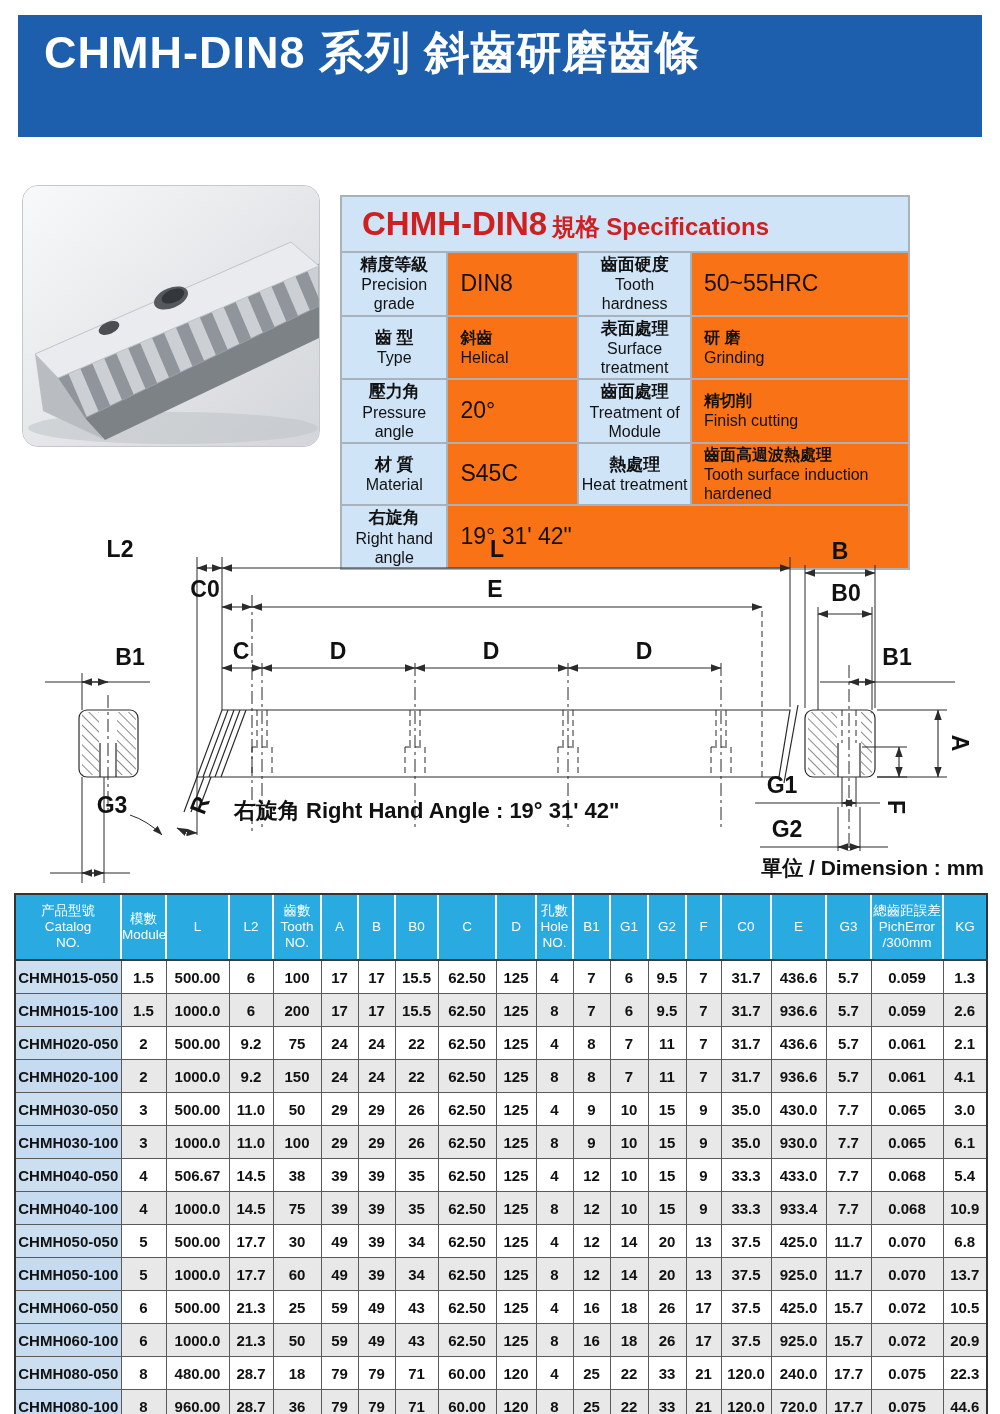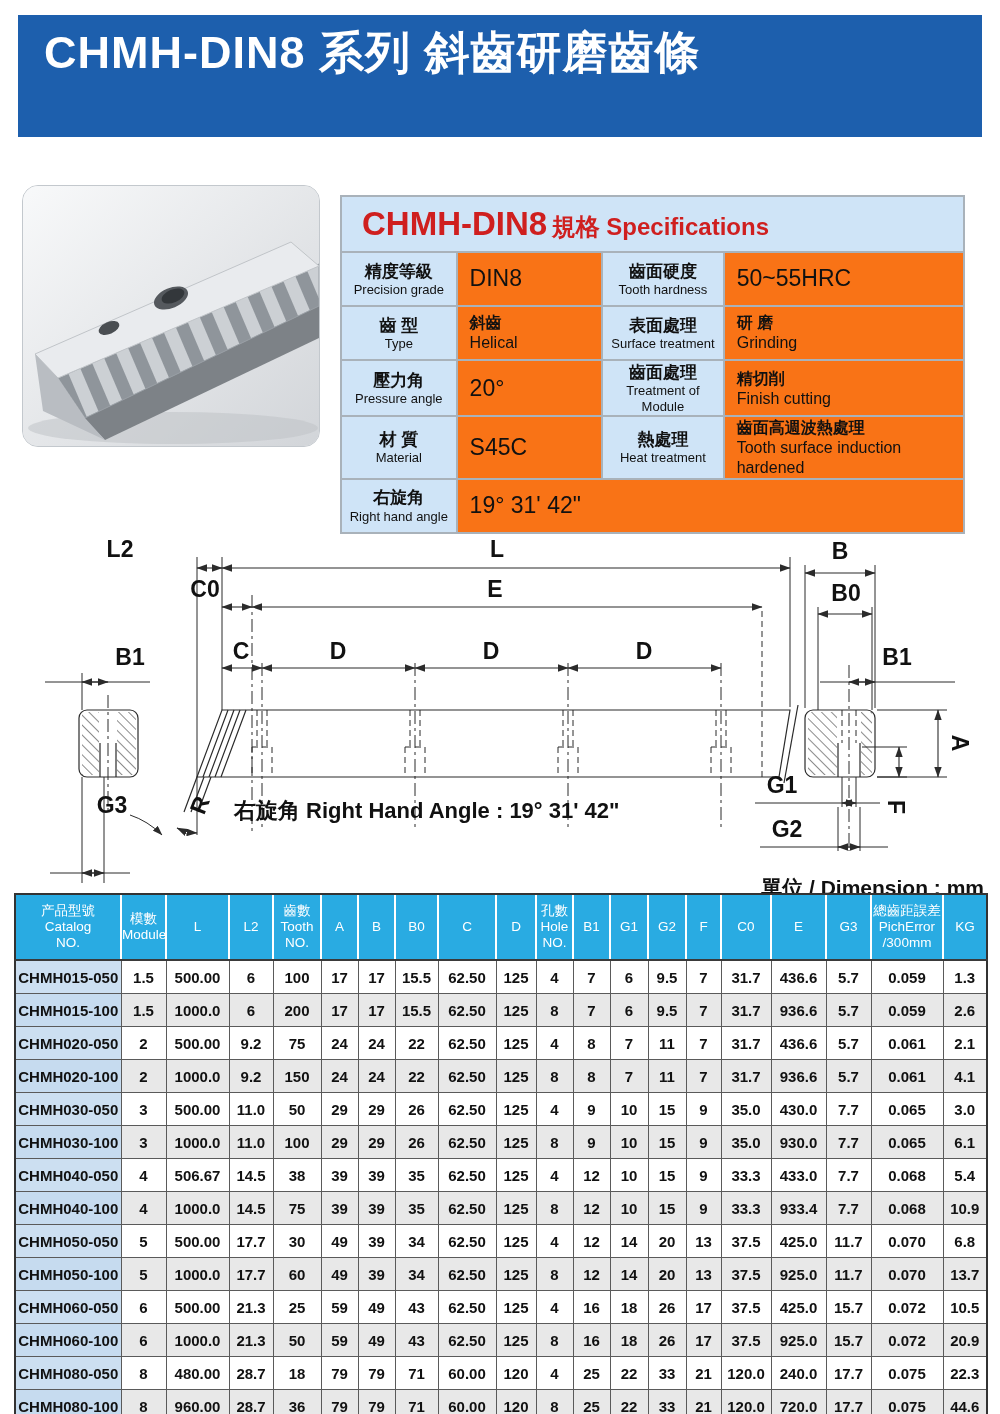--- a/index.html
+++ b/index.html
@@ -11,45 +11,45 @@
   .banner{position:absolute;left:18px;top:15px;width:964px;height:122px;
     background:#1d5fad;box-sizing:border-box;padding:10px 12px 0 26px;}
   .banner .zh{color:#fff;font-weight:700;font-size:45px;line-height:1.25;letter-spacing:1px;}
   .banner .en{color:#fff;font-weight:400;font-size:29px;line-height:1.25;}
 
   
   .photo{position:absolute;left:22px;top:185px;width:296px;height:260px;
     border:1px solid #c3c8cd;border-radius:16px;overflow:hidden;background:#eef0f2;}
 
   
-  table.specs{position:absolute;left:340px;top:195px;width:625px;border-collapse:collapse;}
+  table.specs{position:absolute;left:340px;top:195px;width:570px;border-collapse:collapse;}
   .specs td{border:2px solid #a9b2ba;vertical-align:middle;}
   .specs td.title{background:#cfe4f7;height:52px;padding-left:20px;}
   .specs .brand{color:#cf1f1f;font-size:33px;font-weight:700;}
   .specs .rest{color:#cf1f1f;font-size:24px;font-weight:700;}
   .specs td.lab{background:#cfe4f7;text-align:center;height:50px;}
   .specs .lzh{font-size:17px;font-weight:700;line-height:1.25;}
-  .specs .len{font-size:13px;line-height:1.2;}
+  .specs .len{font-size:16px;line-height:1.2;}
   .specs td.val{background:#f97316;padding-left:12px;}
   .specs .big{font-size:23px;line-height:1.1;}
   .specs .s1{font-size:16px;font-weight:700;line-height:1.25;}
   .specs .s2{font-size:16px;line-height:1.2;}
 
   
   .diagram{position:absolute;left:0;top:515px;width:1000px;height:380px;}
   .diagram svg{display:block;}
   .dln{stroke:#2b2b2b;stroke-width:1.2;fill:none;}
   .ext{stroke:#2b2b2b;stroke-width:1;fill:none;}
   .dim{stroke:#2b2b2b;stroke-width:1.1;fill:none;marker-start:url(#ah);marker-end:url(#ah);}
   .dsh{stroke:#2b2b2b;stroke-width:1;fill:none;stroke-dasharray:6 4;}
   .cdd{stroke:#2b2b2b;stroke-width:1;fill:none;stroke-dasharray:13 4 3 4;}
   .dlabel{font-size:23px;font-weight:700;fill:#111;}
   .dnote{font-size:22px;font-weight:700;fill:#111;}
 
-  .unit{position:absolute;top:874px;right:16px;font-size:21px;font-weight:700;}
+  .unit{position:absolute;top:854px;right:16px;font-size:21px;font-weight:700;}
 
   
   table.catalog{position:absolute;left:14px;top:893px;width:972px;
     border-collapse:collapse;table-layout:fixed;border:2px solid #333;}
   .catalog th{background:#29abe2;color:#fff;font-weight:400;font-size:13.5px;
     line-height:1.18;border-left:2px solid #fff;border-top:2px solid #333;
     border-bottom:2px solid #3a3a3a;padding:3px 0;height:58px;vertical-align:middle;text-align:center;}
   .catalog th:first-child{border-left:2px solid #333;}
   .catalog td{border:1.5px solid #5a5a5a;text-align:center;font-size:15px;
     font-weight:700;height:30px;background:#fff;overflow:hidden;white-space:nowrap;}

